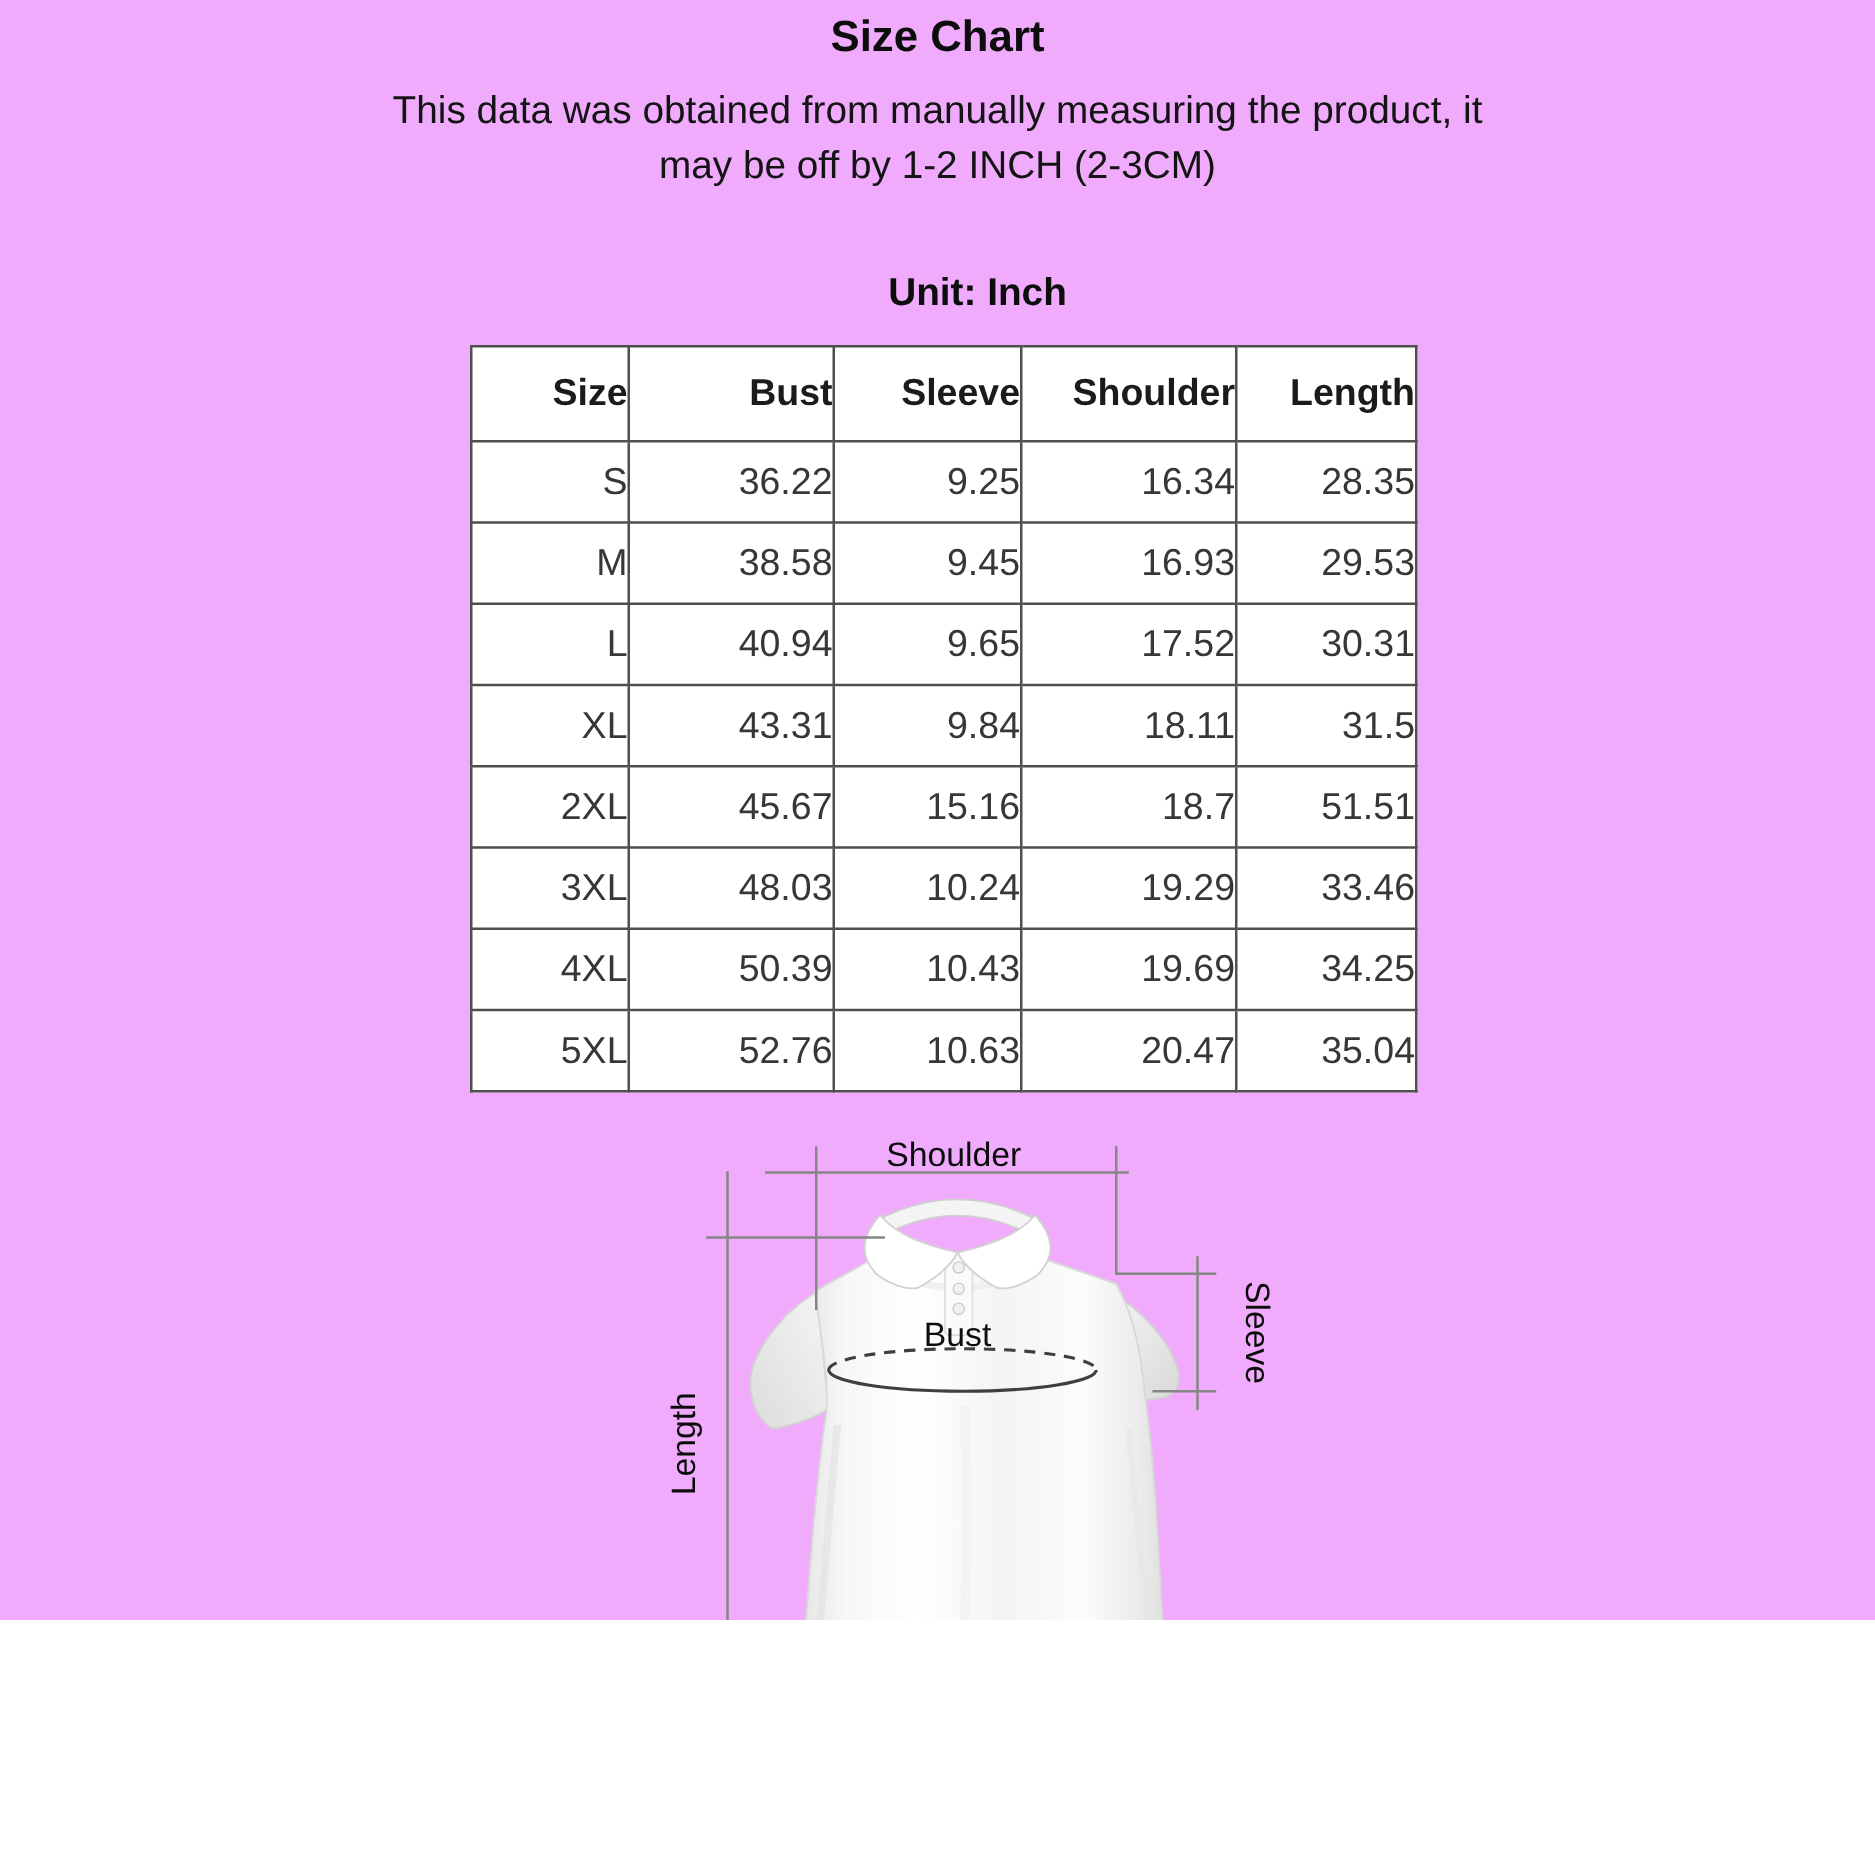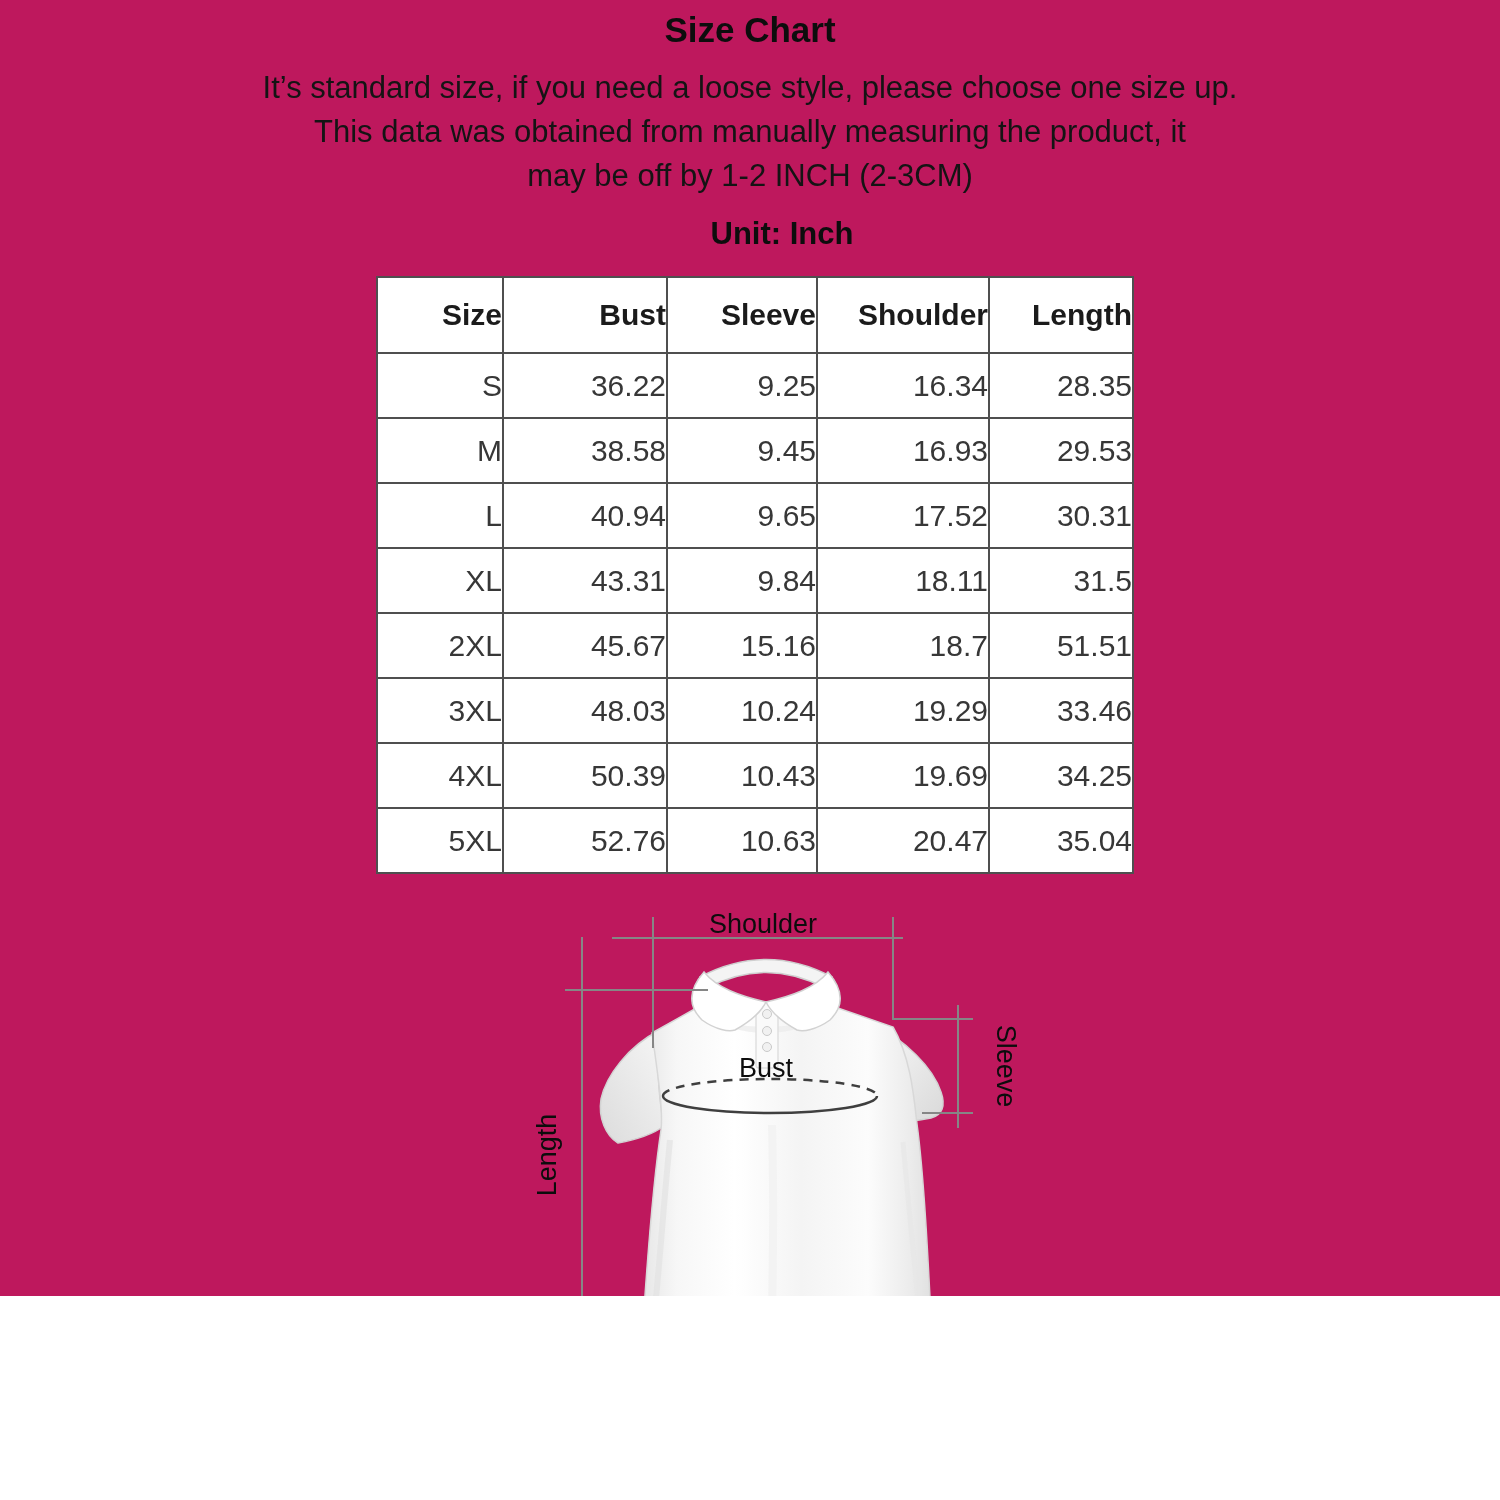--- a/index.html
+++ b/index.html
@@ -1,20 +1,20 @@
 <!DOCTYPE html>
 <html><head>
 <meta charset="utf-8">
 <style>
   html, body { margin: 0; padding: 0; background: #ffffff; }
   .canvas {
     position: relative;
     width: 1500px;
     height: 1296px;
-    background: #be185d;
+    background: #f0abfc;
     font-family: "Liberation Sans", sans-serif;
     overflow: hidden;
   }
   .page-title {
     position: absolute;
     top: 10px; left: 0;
     width: 100%;
     text-align: center;
     font-size: 35px;
     font-weight: 700;
@@ -90,21 +90,20 @@
   }
 </style>
 </head>
 <body>
 
 <div class="canvas">
 
   <div class="page-title">Size Chart</div>
 
   <div class="intro">
-    <div>It’s standard size, if you need a loose style, please choose one size up.</div>
     <div>This data was obtained from manually measuring the product, it</div>
     <div>may be off by 1-2 INCH (2-3CM)</div>
   </div>
 
   <div class="unit-heading">Unit: Inch</div>
 
   <table class="size-table">
     <thead>
       <tr>
           <th>Size</th>

